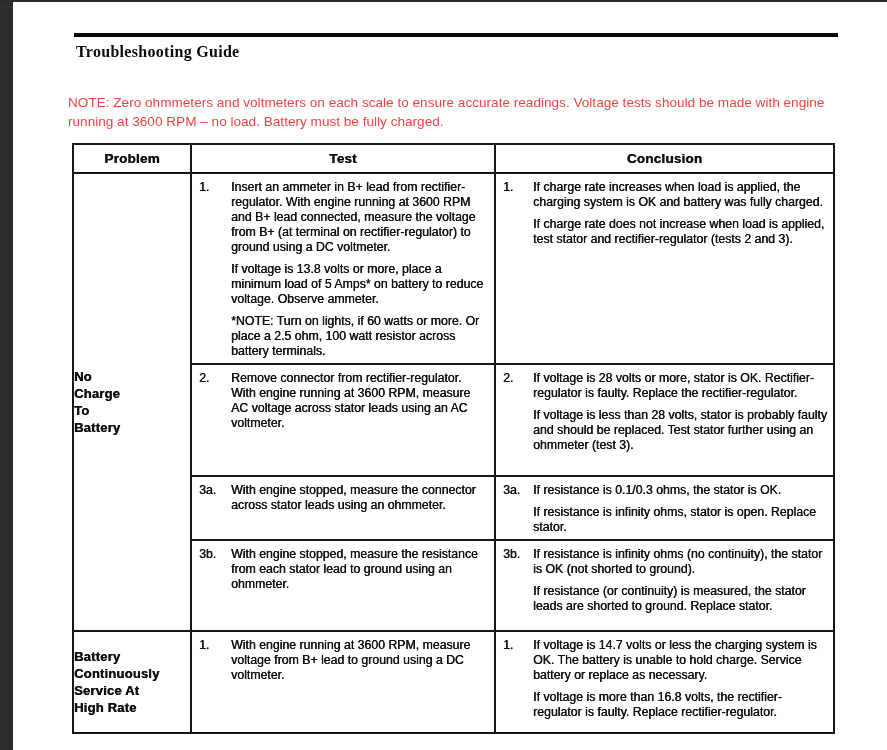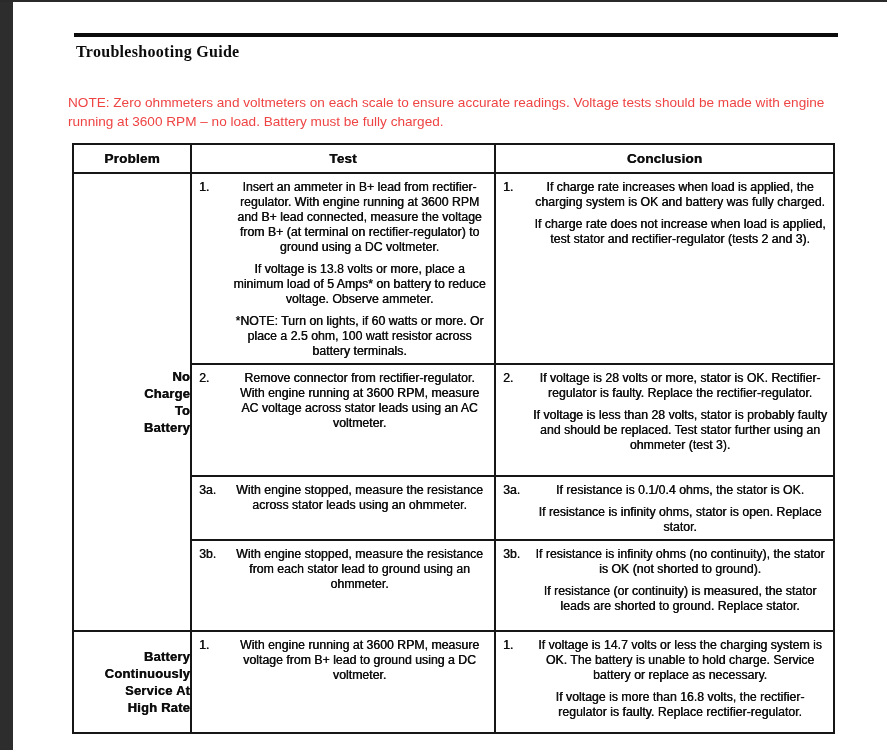--- a/index.html
+++ b/index.html
@@ -40,30 +40,30 @@
   .doc-table th,.doc-table td{
     border:2px solid #161616;
     vertical-align:top;
     padding:0;
   }
   .doc-table th{
     height:27px;vertical-align:middle;text-align:center;
     font-size:13.5px;font-weight:bold;letter-spacing:.2px;
   }
   td.problem{
-    vertical-align:middle;text-align:right;
+    vertical-align:middle;text-align:left;
     font-weight:bold;font-size:13px;line-height:17px;letter-spacing:.2px;
   }
   .cell{
     display:grid;grid-template-columns:32px 1fr;
     padding:6px 6px 4px 7px;
   }
   td.concl .cell{grid-template-columns:30px 1fr;}
   .num{font-weight:normal;}
-  .paras p{margin:0 0 7px 0;text-align:center;}
+  .paras p{margin:0 0 7px 0;}
   .paras p:last-child{margin-bottom:0;}
   tr.r1 td{height:185px;}
   tr.r2 td{height:110px;}
   tr.r3a td{height:58px;margin-left:18px;}
   tr.r3b td{height:89px;}
   tr.r4 td{height:100px;}
 </style>
 </head>
 <body>
 
@@ -135,29 +135,29 @@
             <p>If voltage is less than 28 volts, stator is probably faulty and should be replaced. Test stator further using an ohmmeter (test 3).</p>
           </div>
         </div>
       </td>
     </tr>
     <tr class="r3a">
       <td>
         <div class="cell">
           <span class="num">3a.</span>
           <div class="paras">
-            <p>With engine stopped, measure the resistance across stator leads using an ohmmeter.</p>
+            <p>With engine stopped, measure the connector across stator leads using an ohmmeter.</p>
           </div>
         </div>
       </td>
       <td class="concl">
         <div class="cell">
           <span class="num">3a.</span>
           <div class="paras">
-            <p>If resistance is 0.1/0.4 ohms, the stator is OK.</p>
+            <p>If resistance is 0.1/0.3 ohms, the stator is OK.</p>
             <p>If resistance is infinity ohms, stator is open. Replace stator.</p>
           </div>
         </div>
       </td>
     </tr>
     <tr class="r3b">
       <td>
         <div class="cell">
           <span class="num">3b.</span>
           <div class="paras">

